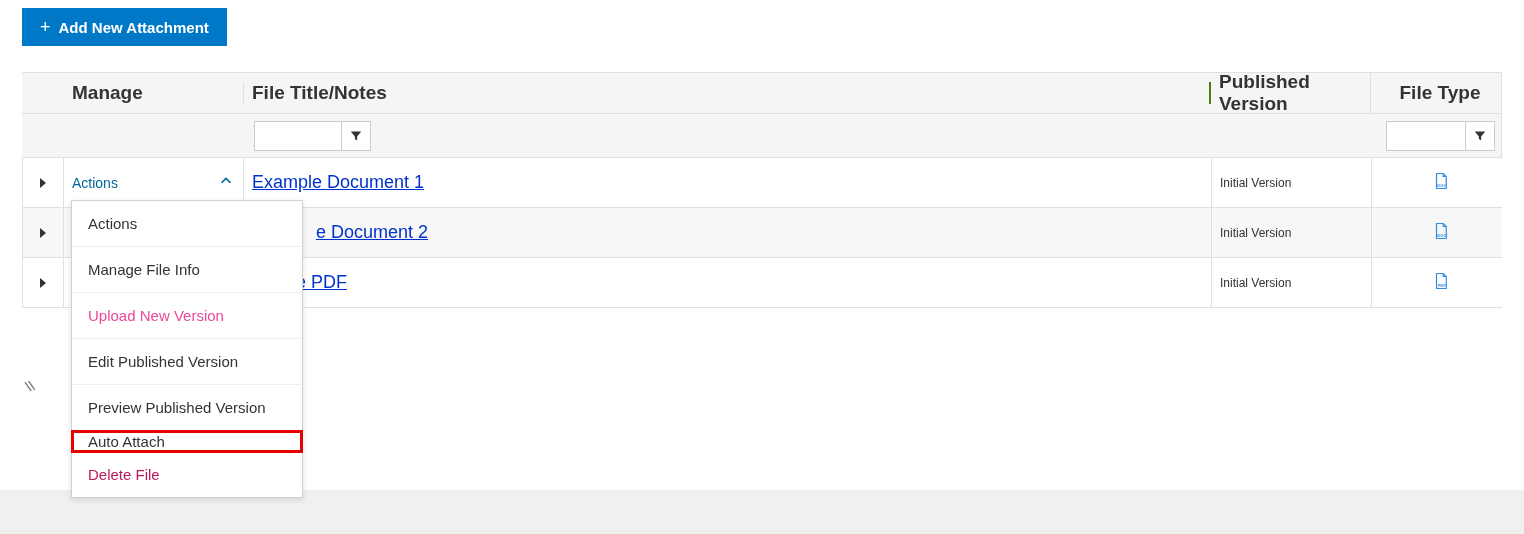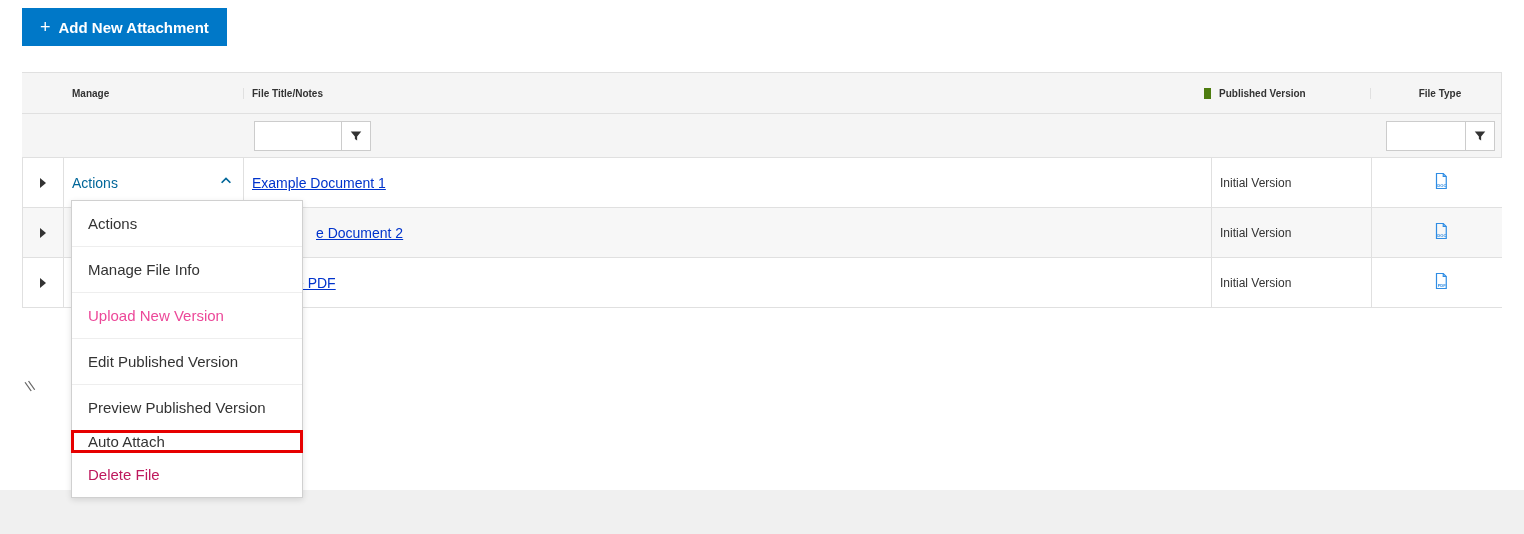--- a/index.html
+++ b/index.html
@@ -3,24 +3,24 @@
 <meta charset="utf-8">
 <style>
   * { box-sizing: border-box; }
   html, body { margin:0; padding:0; font-family: Arial, Helvetica, sans-serif; font-size:14px; color:#333; background:#fff; }
   .page { width:1524px; height:534px; position:relative; }
 
   .add-btn { display:inline-flex; align-items:center; gap:8px; background:#0078c8; color:#fff; border:none; padding:10px 18px; font-size:15px; font-weight:600; margin:8px 0 0 22px; cursor:pointer; }
   .add-btn .plus { font-size:18px; font-weight:300; line-height:1; }
 
   .table-wrap { position:absolute; left:22px; top:72px; right:22px; }
-  .thead { display:flex; background:#f5f5f5; border:1px solid #e0e0e0; border-left:none; height:42px; align-items:center; font-weight:700; font-size:10px; }
+  .thead { display:flex; background:#f5f5f5; border:1px solid #e0e0e0; border-left:none; height:42px; align-items:center; font-weight:700; font-size:19px; }
   .col-expand { width:42px; flex:0 0 42px; border-right:1px solid #e0e0e0; }
   .col-manage { width:180px; flex:0 0 180px; border-right:1px solid #e0e0e0; padding-left:8px; display:flex; align-items:center; }
-  .col-title { flex:1 1 auto; border-right:7px solid #4d7c0f; padding-left:8px; display:flex; align-items:center; }
+  .col-title { flex:1 1 auto; border-right:2px solid #4d7c0f; padding-left:8px; display:flex; align-items:center; }
   .col-version { width:160px; flex:0 0 160px; border-right:1px solid #e0e0e0; padding-left:8px; display:flex; align-items:center; }
   .col-type { width:130px; flex:0 0 130px; padding-left:8px; display:flex; align-items:center; justify-content:center; }
 
   .filter-row { display:flex; background:#f5f5f5; border:1px solid #e0e0e0; border-top:none; border-left:none; height:44px; align-items:center; }
   .filter-row .col-expand, .filter-row .col-manage, .filter-row .col-title, .filter-row .col-version, .filter-row .col-type { border-right:1px solid transparent; }
   .finput { height:30px; width:88px; border:1px solid #ccc; background:#fff; padding:2px 6px; }
   .fbtn { height:30px; width:30px; border:1px solid #ccc; background:#fff; margin-left:-1px; display:inline-flex; align-items:center; justify-content:center; cursor:pointer; }
   .filter-group { display:flex; align-items:center; margin-left:2px; }
 
   .body-row { display:flex; border-bottom:1px solid #e0e0e0; height:50px; align-items:center; }
@@ -29,21 +29,21 @@
   .body-row .col-manage { border-right:1px solid #e0e0e0; height:100%; display:flex; align-items:center; padding-left:8px; }
   .body-row .col-title { border-right:1px solid #e0e0e0; height:100%; display:flex; align-items:center; padding-left:8px; }
   .body-row .col-version { border-right:1px solid #e0e0e0; height:100%; display:flex; align-items:center; padding-left:8px; font-size:12px; }
   .body-row .col-type { height:100%; display:flex; align-items:center; justify-content:center; }
 
   .expand-tri { width:0; height:0; border-top:5px solid transparent; border-bottom:5px solid transparent; border-left:6px solid #333; cursor:pointer; }
 
   .actions-link { color:#006699; font-size:14px; display:flex; align-items:center; justify-content:space-between; width:100%; padding-right:10px; cursor:pointer; }
   .chev { color:#006699; }
 
-  .file-link { color:#0033cc; text-decoration:underline; font-size:14px; cursor:pointer; }
+  .file-link { color:#0033cc; text-decoration:underline; font-size:18px; cursor:pointer; }
 
   .icon-doc { color:#2f8de4; }
   .icon-pdf { color:#2f8de4; }
 
   .dropdown { position:absolute; left:71px; top:200px; width:232px; background:#fff; border:1px solid #d0d0d0; box-shadow:0 2px 6px rgba(0,0,0,0.12); z-index:10; }
   .dropdown .dd-item { padding:14px 16px; font-size:15px; border-bottom:1px solid #eee; cursor:pointer; }
   .dropdown .dd-item.header { font-weight:400; color:#333; }
   .dropdown .dd-item.disabled { color:#ec4899; cursor:default; }
   .dropdown .dd-item.danger { color:#be185d; border-bottom:none; }
   .dropdown .dd-item.highlight { border:3px solid #e60000; margin:-1px; padding:0 14px; }

